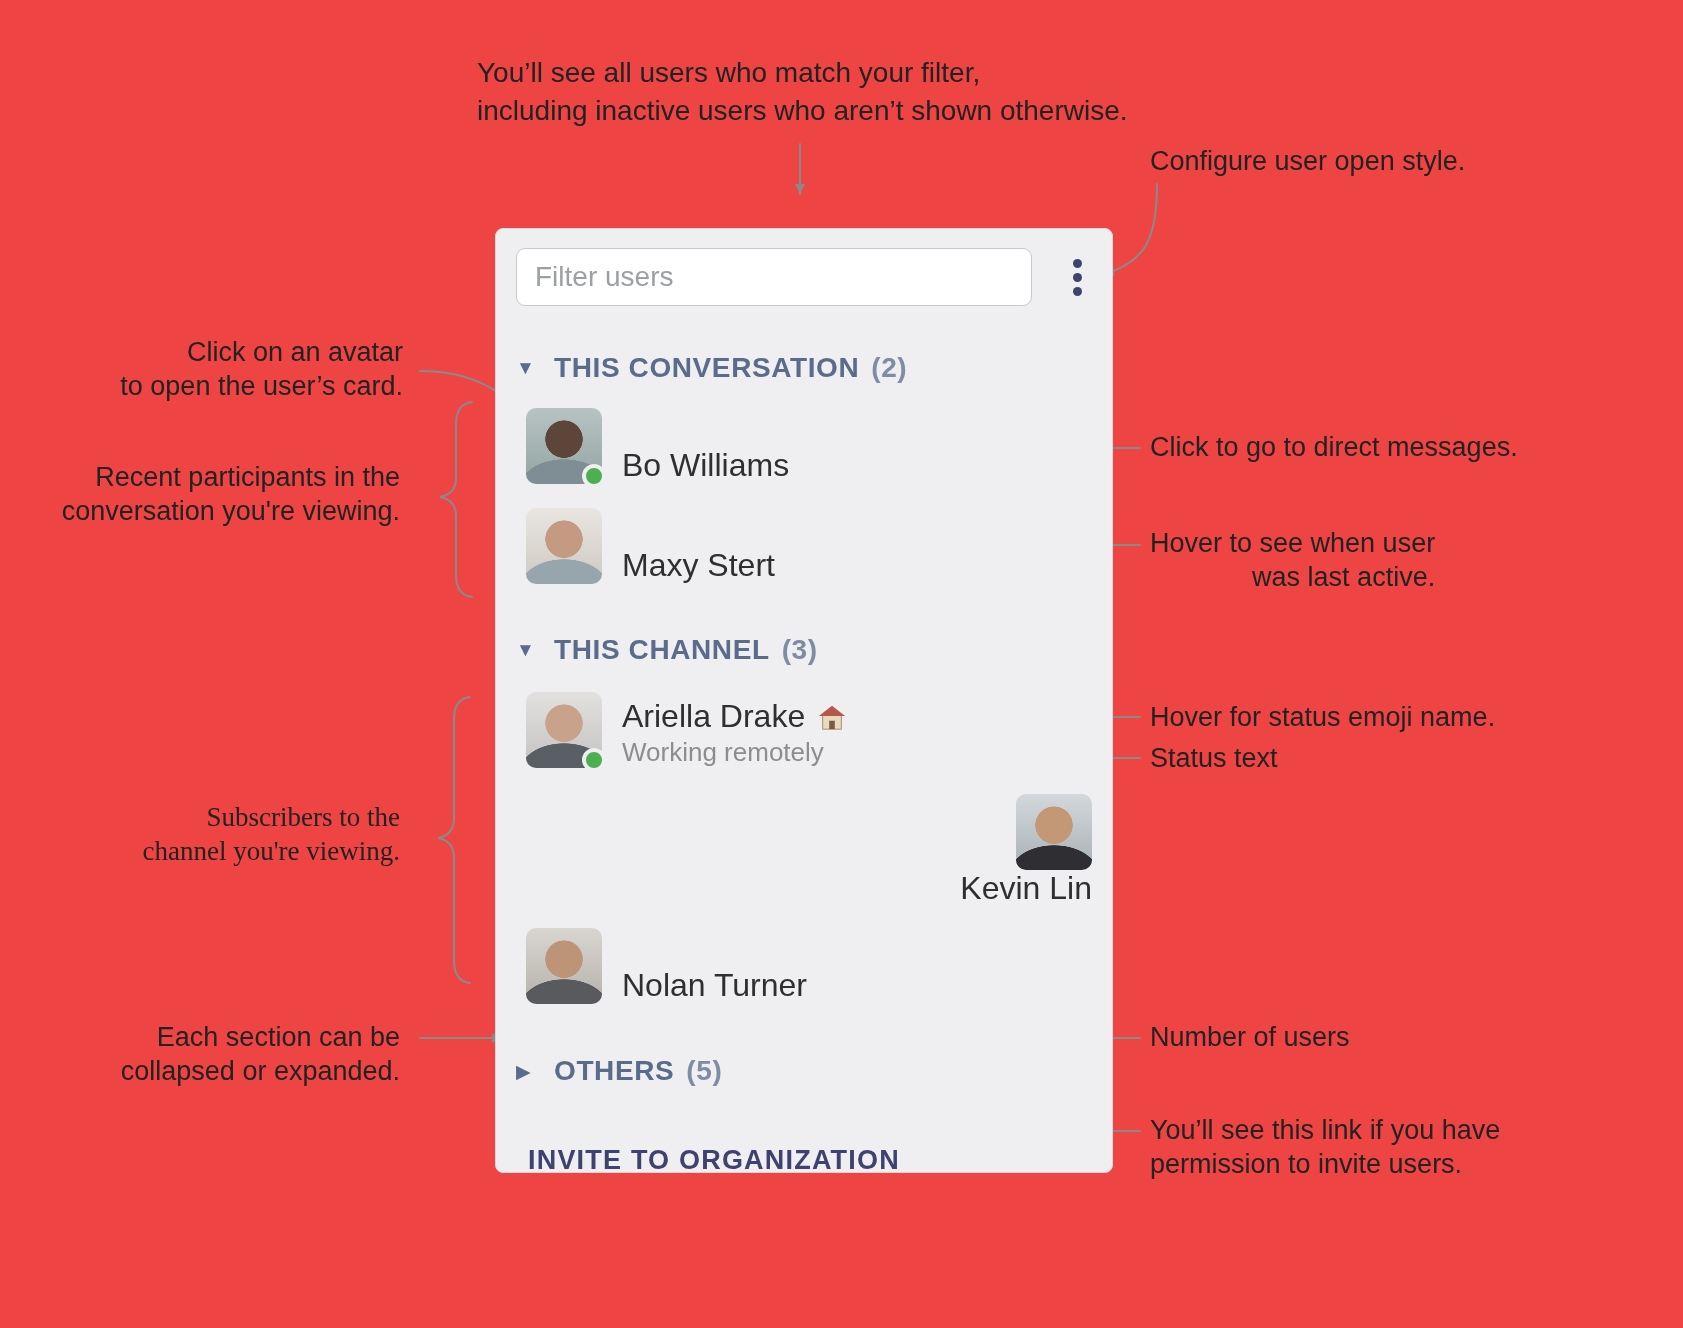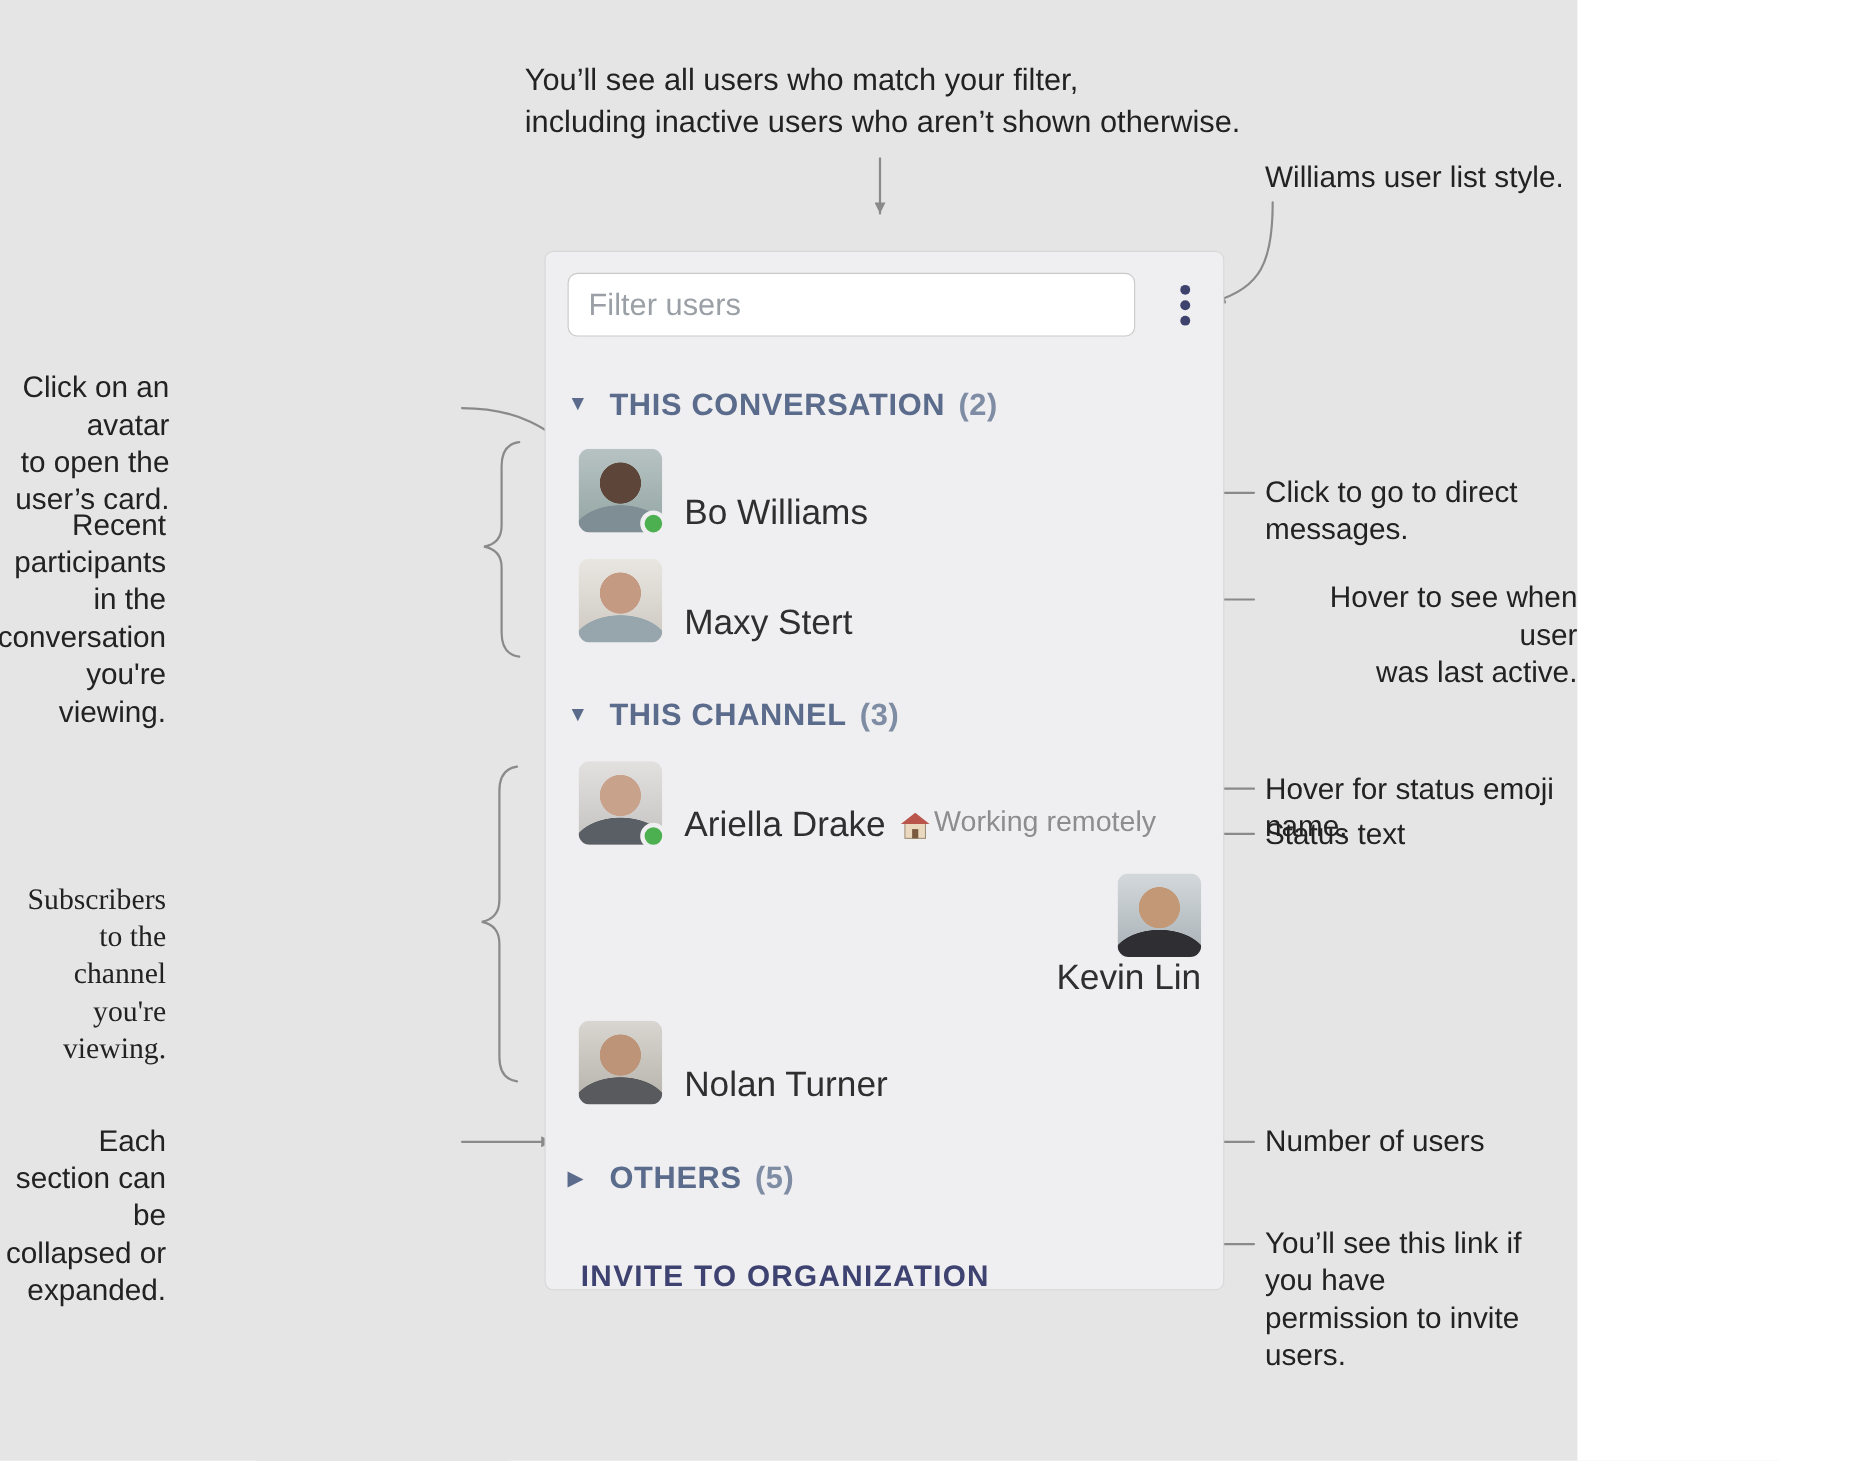--- a/index.html
+++ b/index.html
@@ -1,17 +1,17 @@
 <!DOCTYPE html>
 <html><head>
 <meta charset="utf-8">
 <style>
   * { margin:0; padding:0; box-sizing:border-box; }
   body { background:#ffffff; font-family:"Liberation Sans", sans-serif; }
-  .canvas { position:relative; width:1434px; height:1328px; background:#e5e5e5; overflow:hidden; }
+  .canvas { position:relative; width:1683px; height:1328px; background:#ef4444; overflow:hidden; }
 
   
   .overlay { position:absolute; left:0; top:0; width:1683px; height:1328px; pointer-events:none; }
 
   
   .ann { position:absolute; font-size:27px; line-height:34px; color:#222222; white-space:pre-line; }
   .ann-top { left:477px; top:54px; font-size:28px; line-height:38px; }
   .ann-cfg { left:1150px; top:144px; }
   .ann-avatar { right:1280px; top:335px; text-align:right; }
   .ann-recent { right:1283px; top:460px; text-align:right; }
@@ -51,21 +51,21 @@
   .av-bo      { --bg1:#b7c3c2; --bg2:#93a5a3; --skin:#5d4639; --shirt:#7f8d95; }
   .av-maxy    { --bg1:#e9e6e1; --bg2:#cdc8c1; --skin:#c59a82; --shirt:#97a6ad; }
   .av-ariella { --bg1:#e2e1e0; --bg2:#c4c2c0; --skin:#c9a28c; --shirt:#5a5f66; }
   .av-kevin   { --bg1:#d3d8db; --bg2:#a9b1b6; --skin:#c29877; --shirt:#2f2f33; }
   .av-nolan   { --bg1:#d9d6d1; --bg2:#b5b1aa; --skin:#bd9478; --shirt:#585a5e; }
 
   .presence { position:absolute; right:-4px; bottom:-4px; width:16px; height:16px; border-radius:50%;
               background:#4caf50; border:4px solid #efeef0; box-sizing:content-box; }
 
   .uname { font-size:32px; color:#2f2f2f; margin-left:20px; }
-  .ucol { margin-left:20px; display:flex; flex-direction:row; justify-content:center; gap:2px; }
+  .ucol { margin-left:20px; display:flex; flex-direction:column; justify-content:center; gap:2px; }
   .uname-line { display:flex; align-items:center; gap:12px; font-size:32px; color:#2f2f2f; }
   .ustatus { font-size:26px; color:#8d8d8d; }
 
   .invite { font-size:27px; font-weight:700; letter-spacing:1.2px; color:#3d4270; margin-left:12px;
             cursor:pointer; display:inline-block; }
 </style>
 </head>
 <body>
 
 <div class="canvas">
@@ -87,21 +87,21 @@
       <path d="M 1140 717 L 910 717" marker-end="url(#arr)"></path>
       <path d="M 1140 758 L 868 758" marker-end="url(#arr)"></path>
       <path d="M 420 1038 L 502 1038" marker-end="url(#arr)"></path>
       <path d="M 1140 1038 L 774 1038" marker-end="url(#arr)"></path>
       <path d="M 1140 1131 L 952 1131" marker-end="url(#arr)"></path>
     </g>
   </svg>
 
   <div class="ann ann-top">You’ll see all users who match your filter,
 including inactive users who aren’t shown otherwise.</div>
-  <div class="ann ann-cfg">Williams user list style.</div>
+  <div class="ann ann-cfg">Configure user open style.</div>
   <div class="ann ann-avatar">Click on an avatar
 to open the user’s card.</div>
   <div class="ann ann-recent">Recent participants in the
 conversation you're viewing.</div>
   <div class="ann ann-dm">Click to go to direct messages.</div>
   <div class="ann ann-last">Hover to see when user
 was last active.</div>
   <div class="ann ann-emoji">Hover for status emoji name.</div>
   <div class="ann ann-status">Status text</div>
   <div class="ann ann-subs">Subscribers to the

